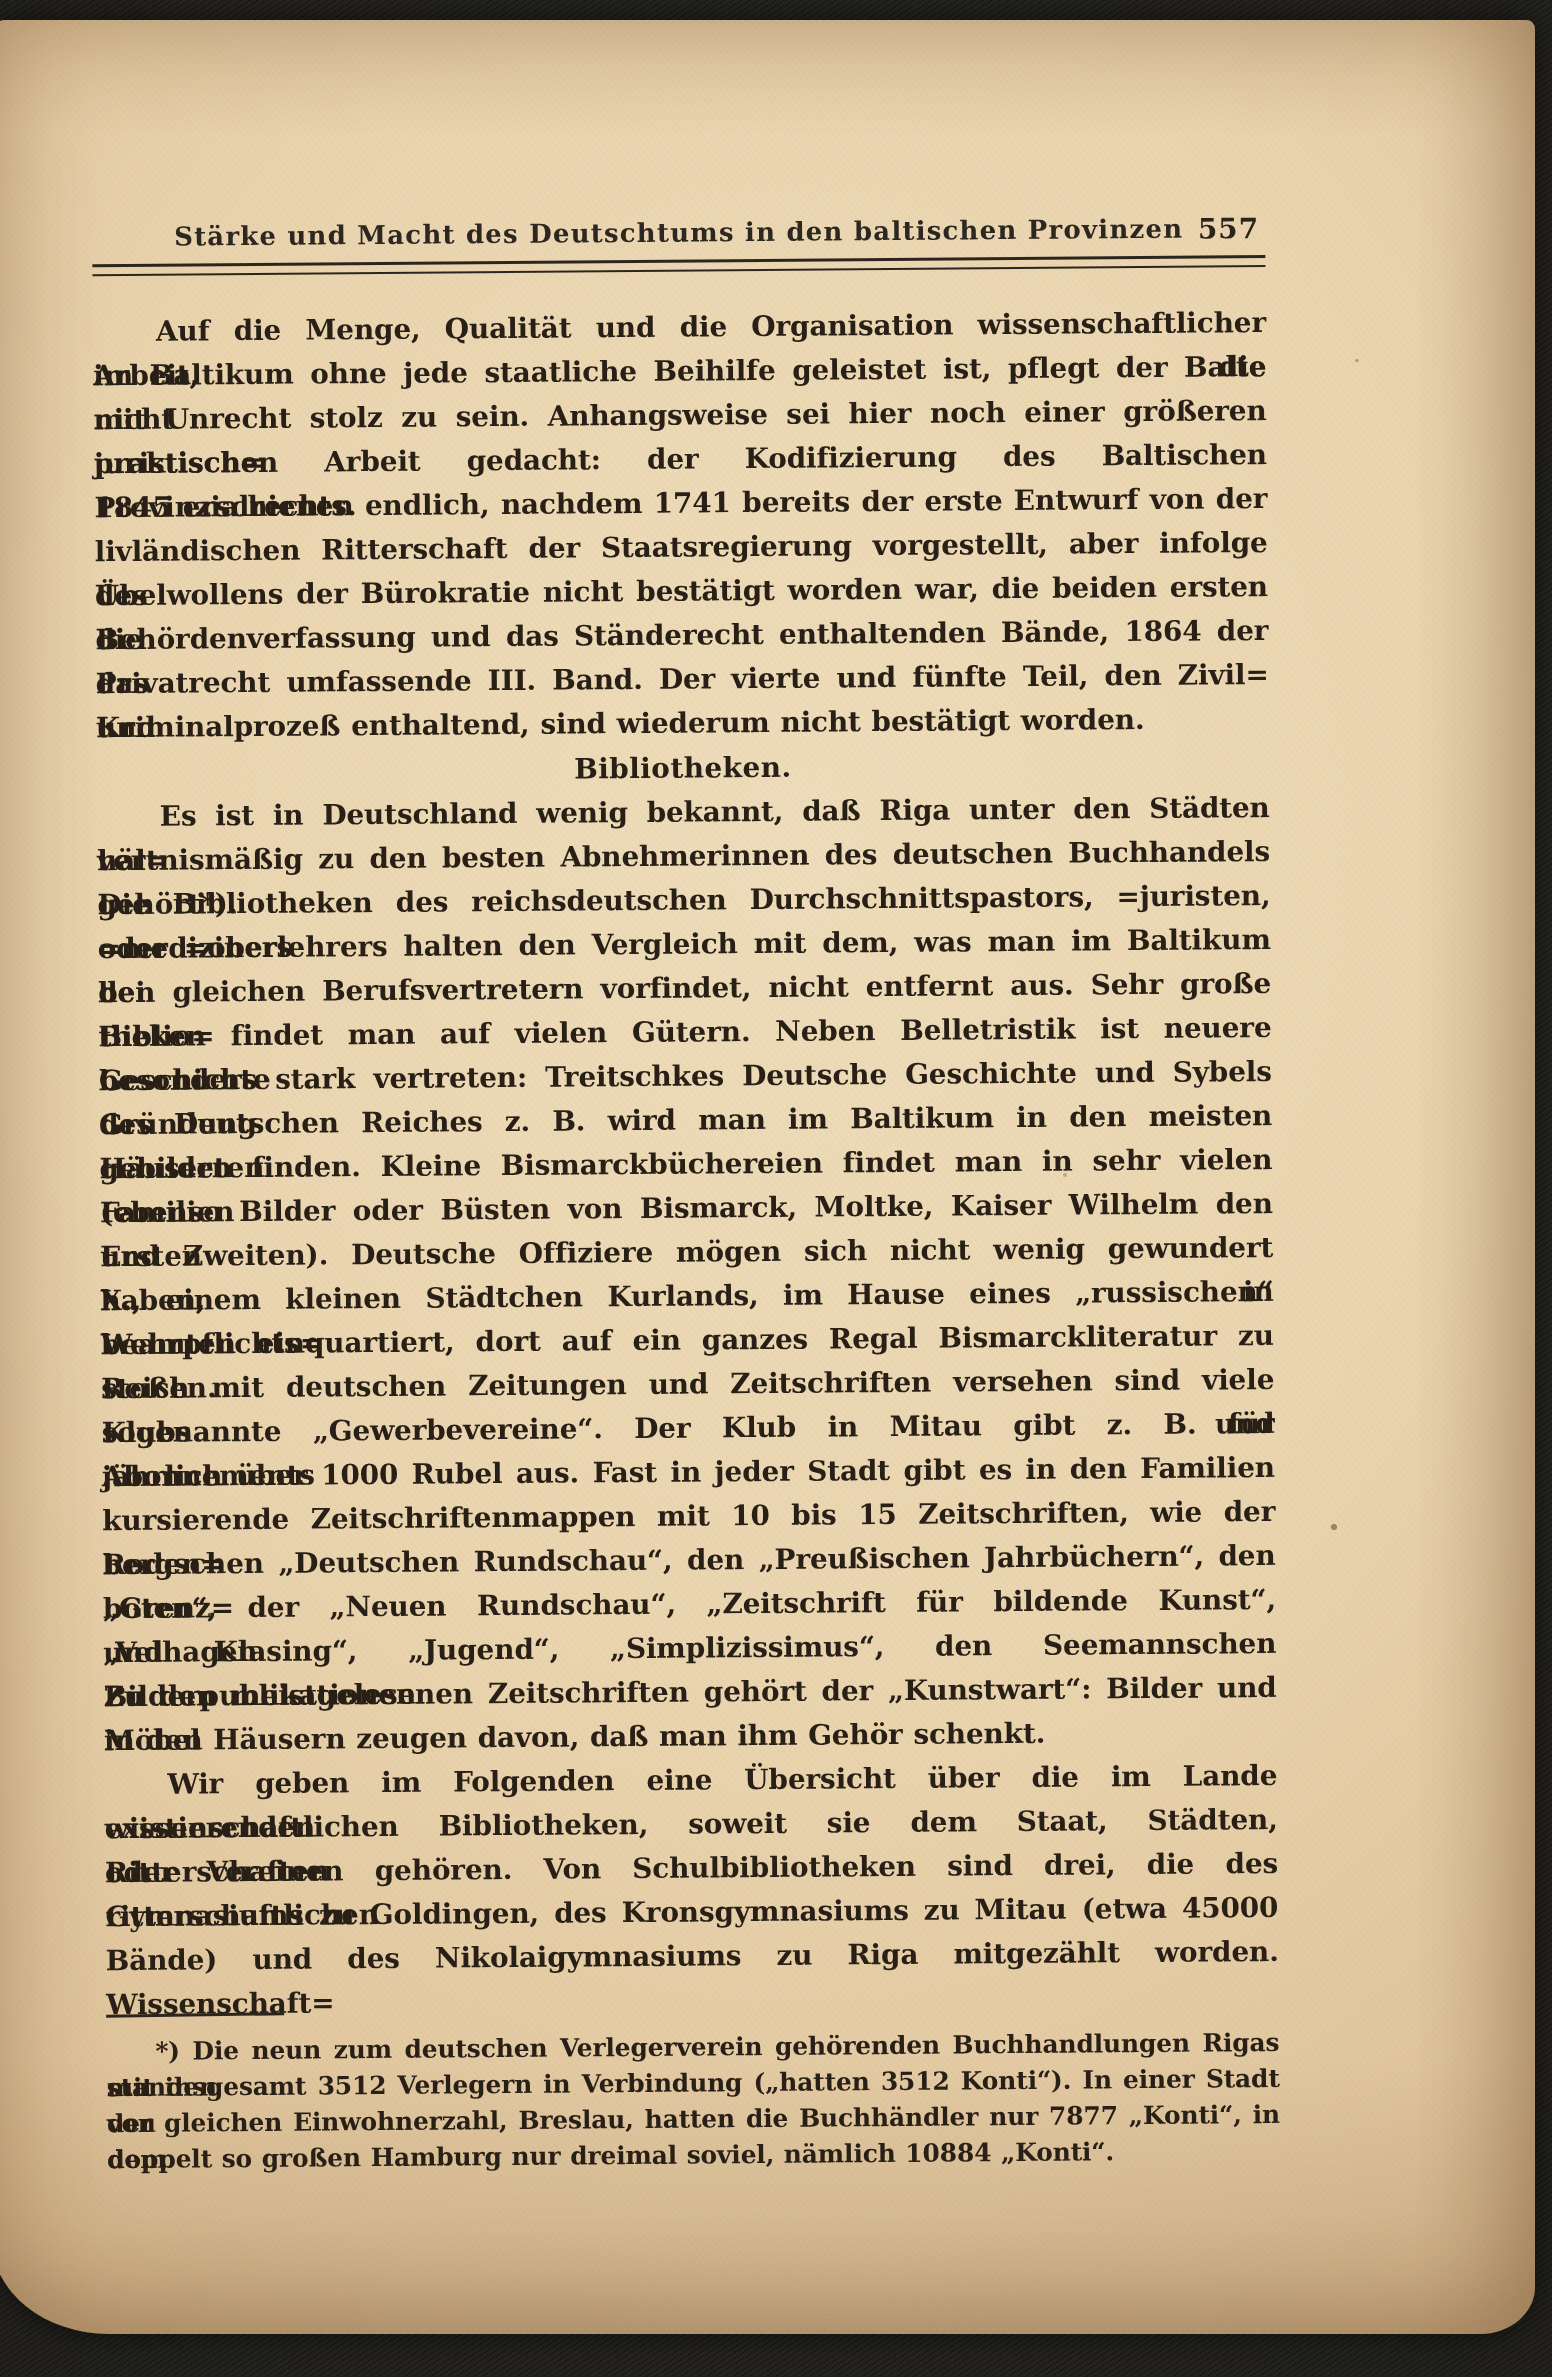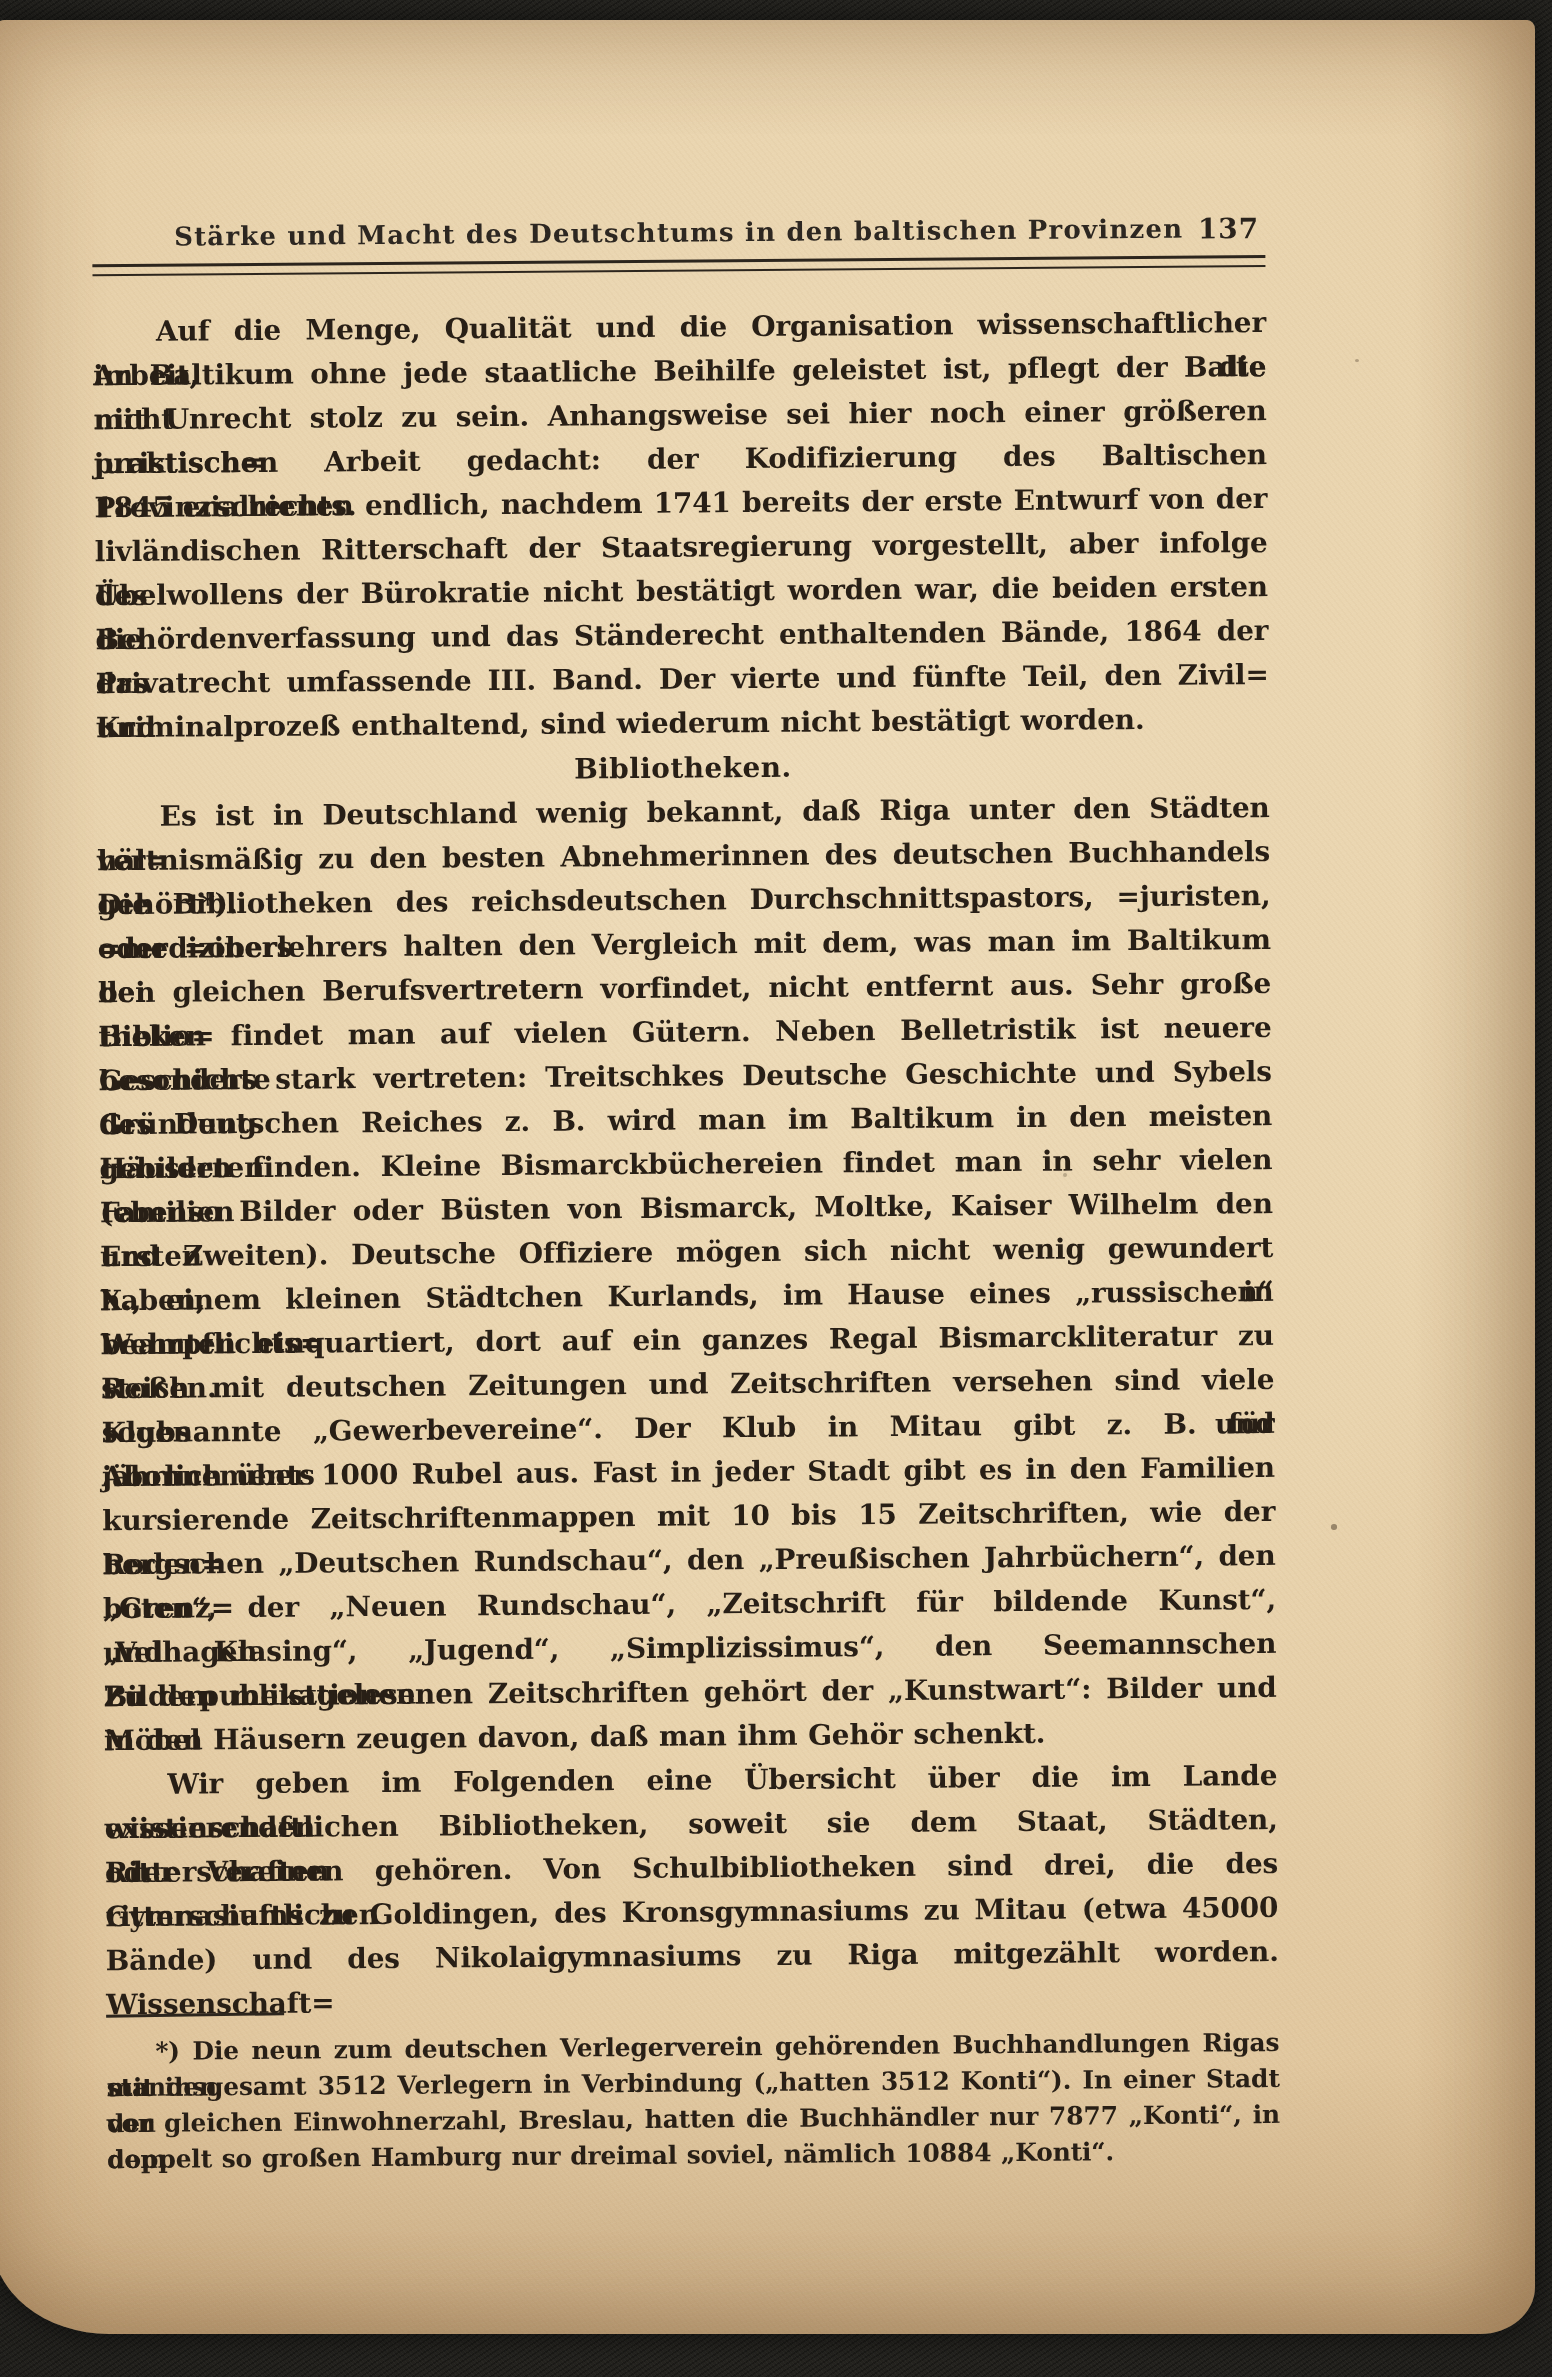--- a/index.html
+++ b/index.html
@@ -83,21 +83,21 @@
 <div class="paper">
   <span class="speck s1"></span>
   <span class="speck s2"></span>
   <span class="speck s3"></span>
 </div>
 
 <div class="tilt">
 
   <div class="header-row">
     <div class="header-title">Stärke und Macht des Deutschtums in den baltischen Provinzen</div>
-    <div class="page-number">137</div>
+    <div class="page-number">557</div>
   </div>
   <div class="double-rule"></div>
 
   <div class="body-block">
       <div class="tline indent">Auf die Menge, Qualität und die Organisation wissenschaftlicher Arbeit, die</div>
       <div class="tline">im Baltikum ohne jede staatliche Beihilfe geleistet ist, pflegt der Balte nicht</div>
       <div class="tline">mit Unrecht stolz zu sein. Anhangsweise sei hier noch einer größeren praktisch=</div>
       <div class="tline">juristischen Arbeit gedacht: der Kodifizierung des Baltischen Provinzialrechts.</div>
       <div class="tline">1845 erschienen endlich, nachdem 1741 bereits der erste Entwurf von der</div>
       <div class="tline">livländischen Ritterschaft der Staatsregierung vorgestellt, aber infolge des</div>

